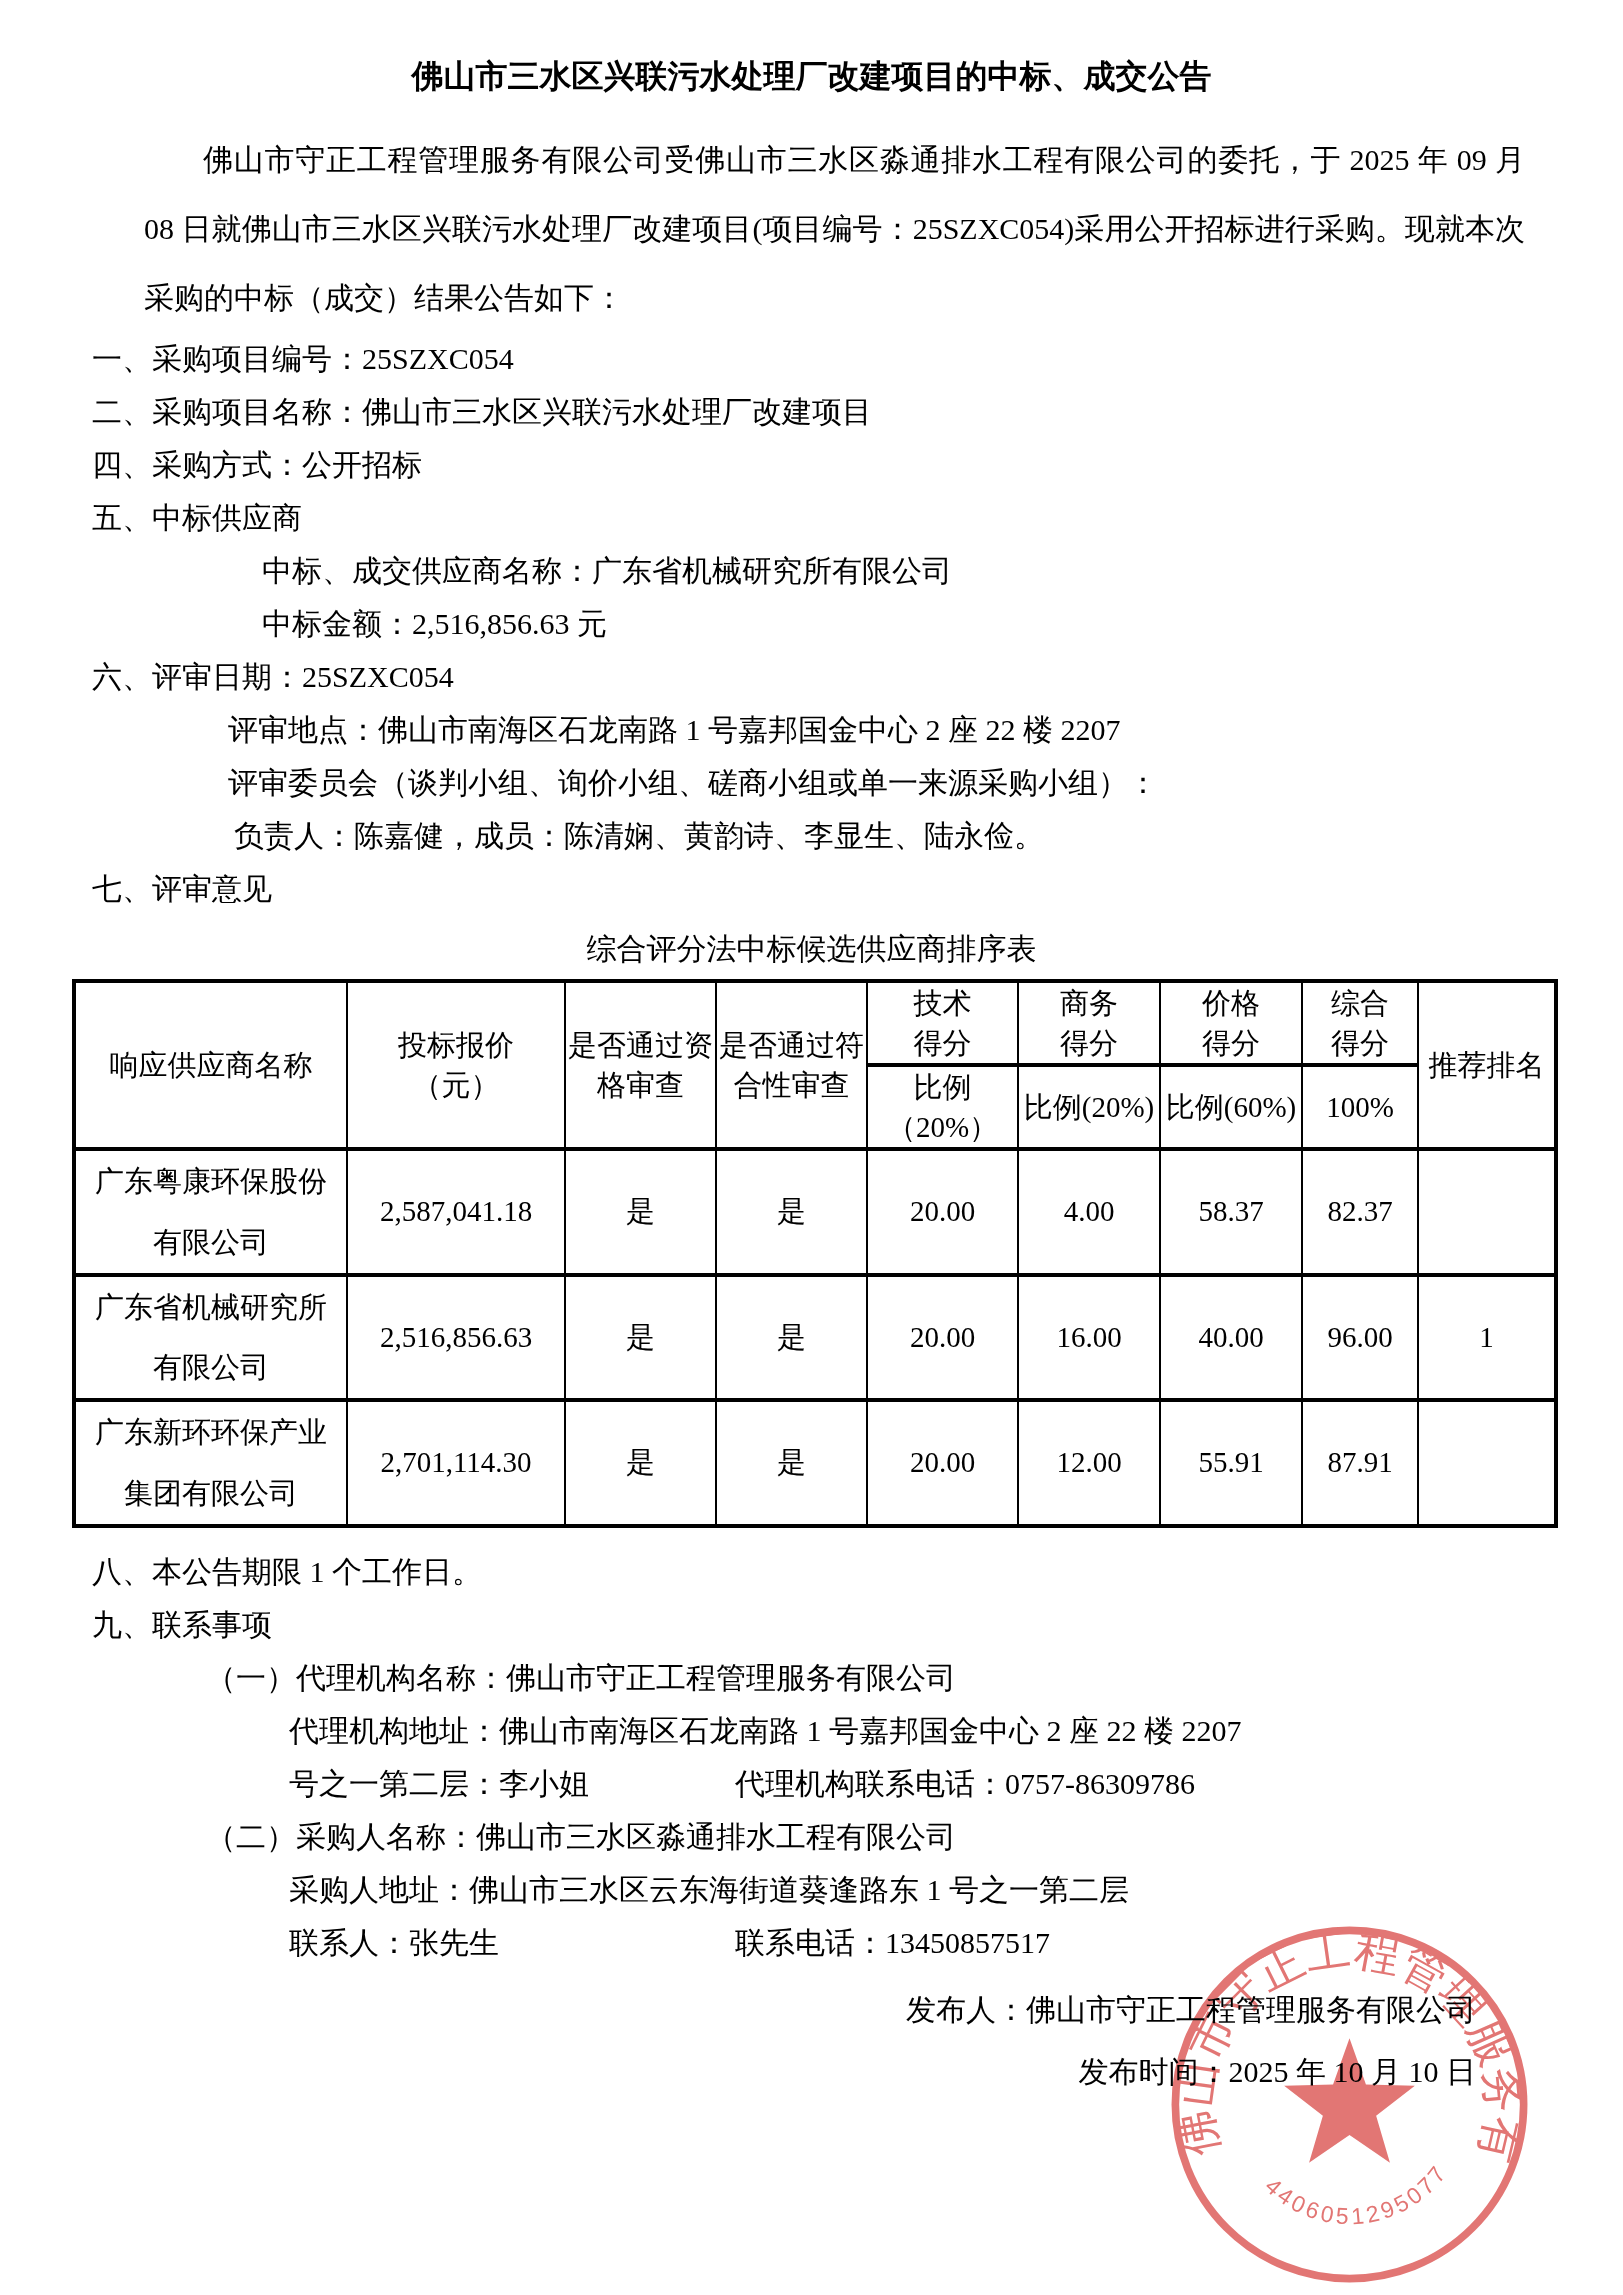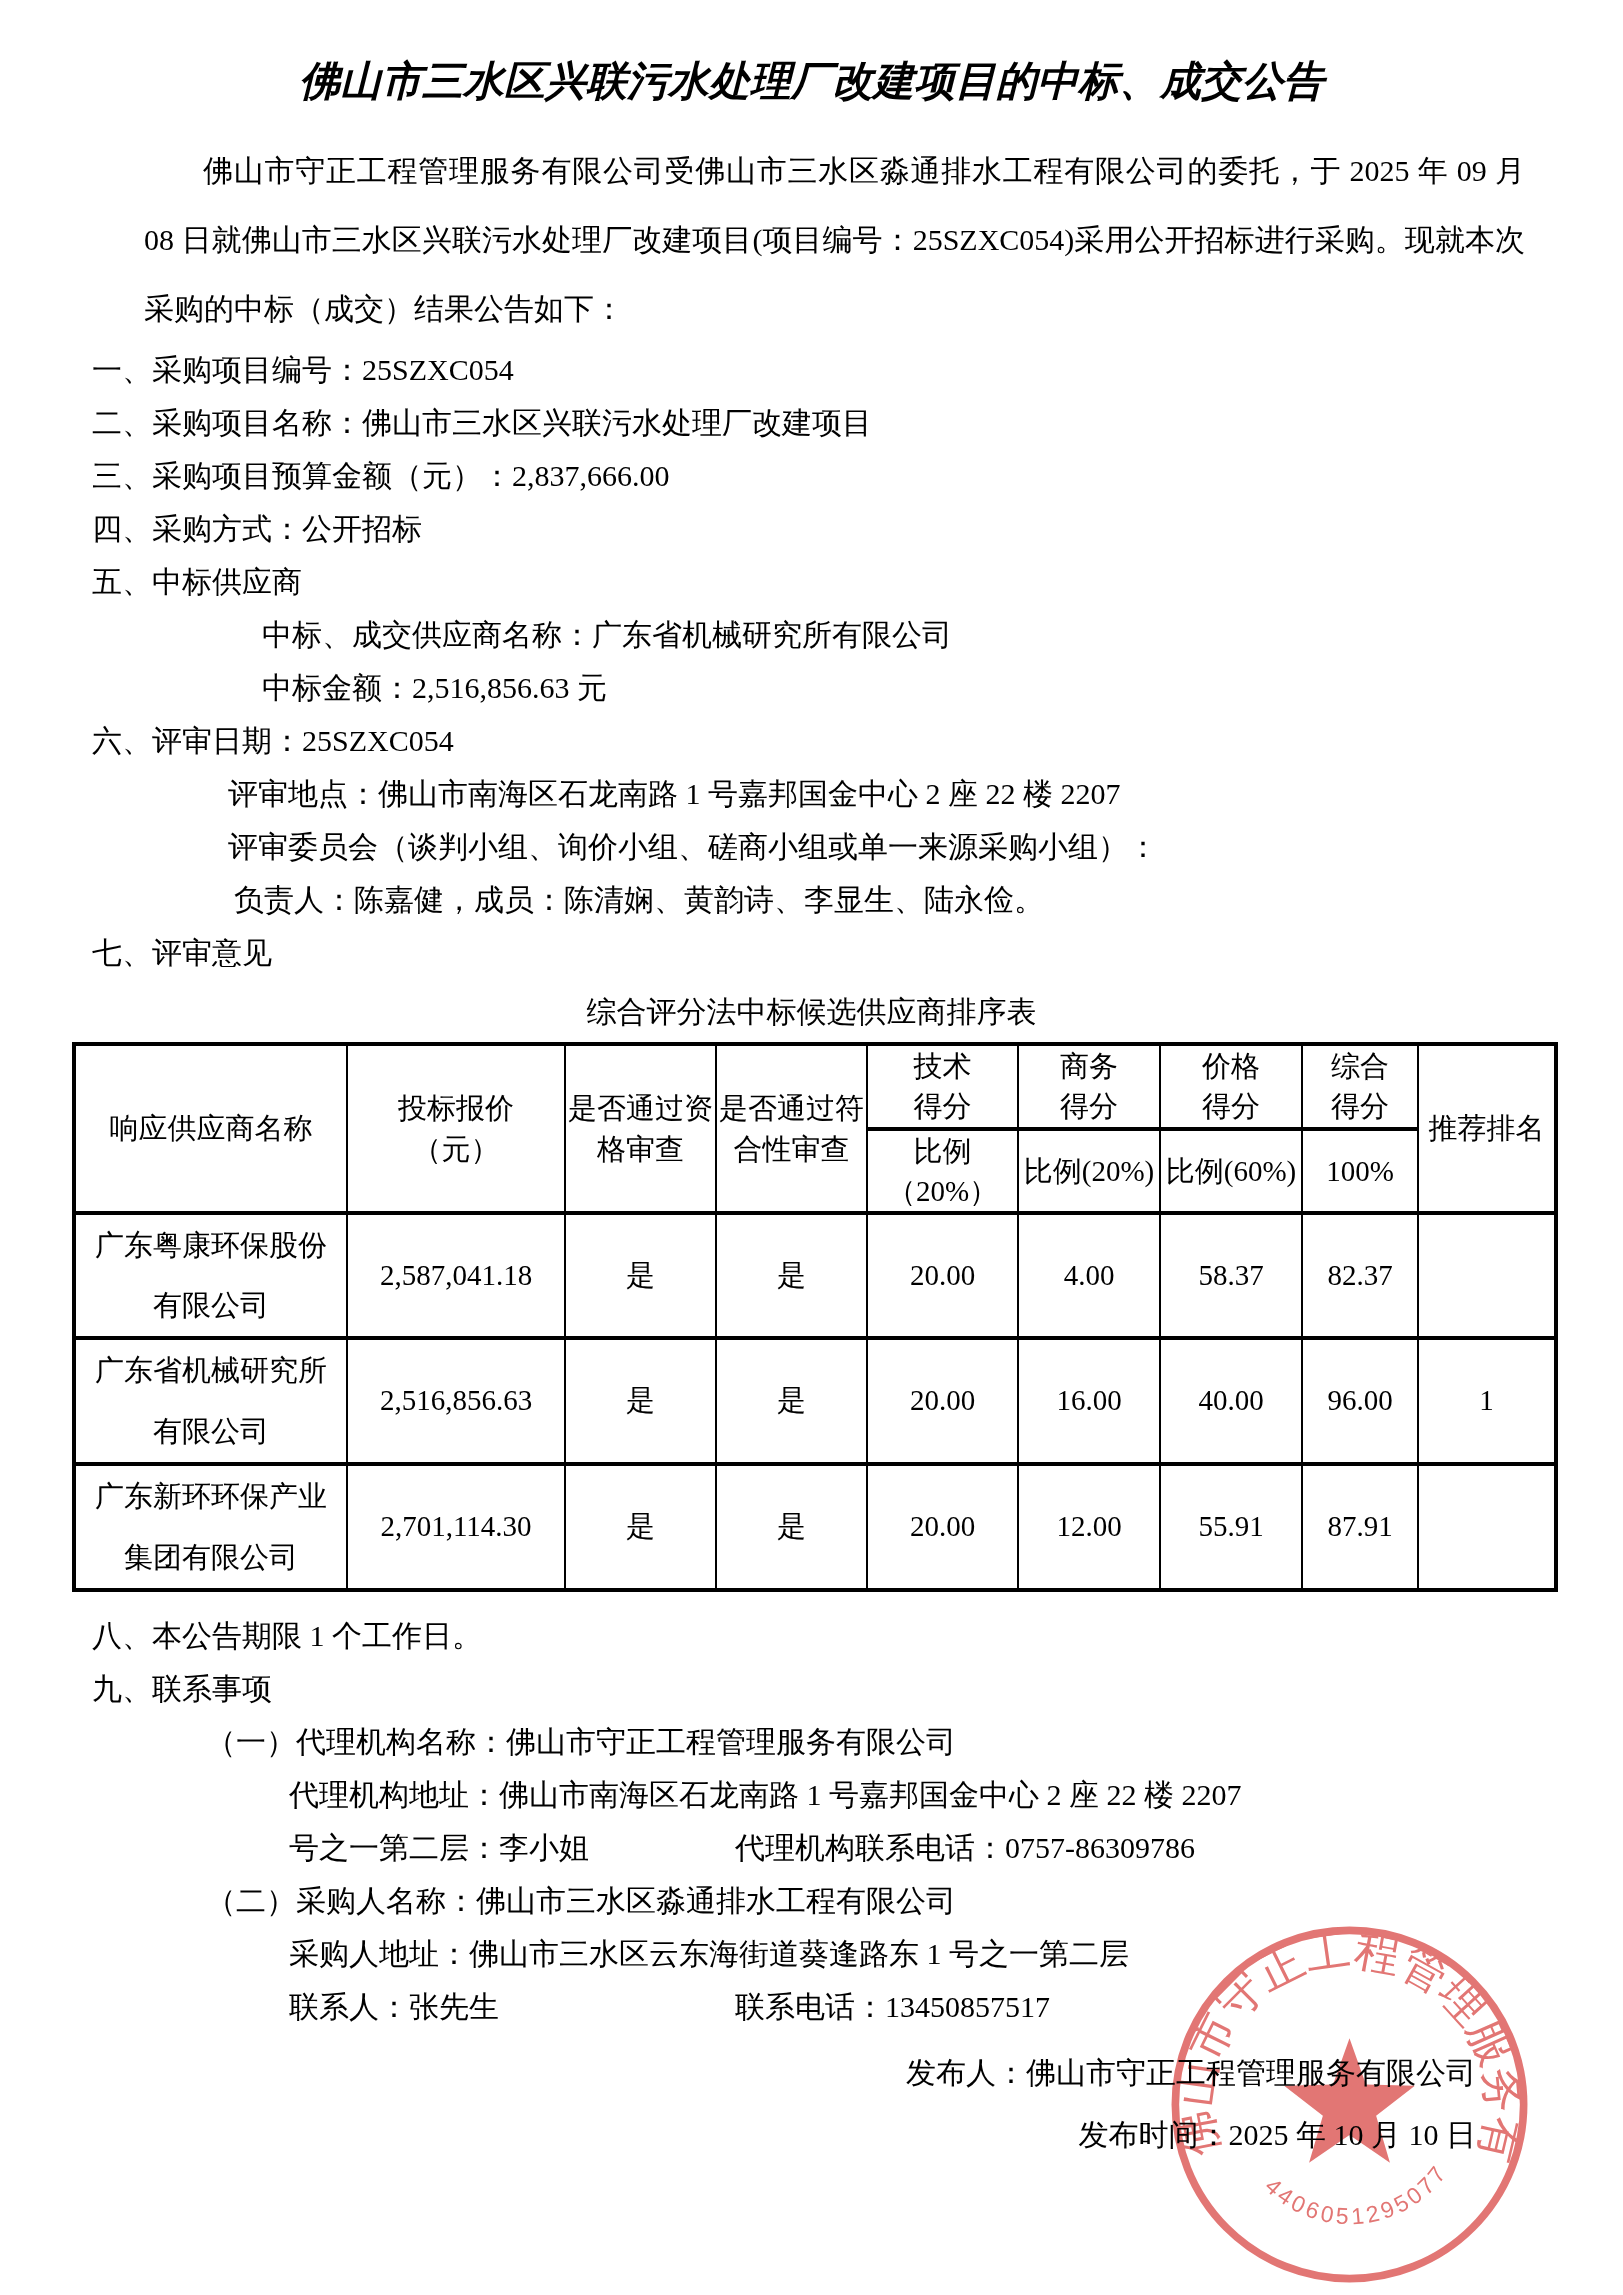--- a/index.html
+++ b/index.html
@@ -9,24 +9,23 @@
     margin:0 auto;
     background:#ffffff;
     color:#000;
     font-family:"Liberation Serif","DejaVu Serif",serif;
     font-size:30px;
     overflow:hidden;
   }
   .doc-title{
     padding-top:57px;
     text-align:center;
-    font-size:41px;
+    font-size:32px;
     font-weight:bold;
     line-height:1.2;
-    font-style:italic;
   }
   .intro{
     margin:30px 98px 0 144px;
     line-height:69px;
     text-indent:59px;
     text-align:justify;
   }
   .line{line-height:53px;white-space:nowrap;}
   .ind-1{padding-left:92px;}   
   .ind-2{padding-left:262px;font-family:Liberation Serif, serif;}   
@@ -89,21 +88,20 @@
 <body>
 
 <div class="page">
 
   <div class="doc-title">佛山市三水区兴联污水处理厂改建项目的中标、成交公告</div>
 
   <div class="intro">佛山市守正工程管理服务有限公司受佛山市三水区淼通排水工程有限公司的委托，于 2025 年 09 月 08 日就佛山市三水区兴联污水处理厂改建项目(项目编号：25SZXC054)采用公开招标进行采购。现就本次采购的中标（成交）结果公告如下：</div>
 
   <div class="line ind-1">一、采购项目编号：25SZXC054</div>
   <div class="line ind-1">二、采购项目名称：佛山市三水区兴联污水处理厂改建项目</div>
-  <div class="line ind-1">三、采购项目预算金额（元）：2,837,666.00</div>
   <div class="line ind-1">四、采购方式：公开招标</div>
   <div class="line ind-1">五、中标供应商</div>
   <div class="line ind-2">中标、成交供应商名称：广东省机械研究所有限公司</div>
   <div class="line ind-2">中标金额：2,516,856.63 元</div>
   <div class="line ind-1">六、评审日期：25SZXC054</div>
   <div class="line ind-3">评审地点：佛山市南海区石龙南路 1 号嘉邦国金中心 2 座 22 楼 2207</div>
   <div class="line ind-3">评审委员会（谈判小组、询价小组、磋商小组或单一来源采购小组）：</div>
   <div class="line ind-4">负责人：陈嘉健，成员：陈清娴、黄韵诗、李显生、陆永俭。</div>
   <div class="line ind-1">七、评审意见</div>
 

